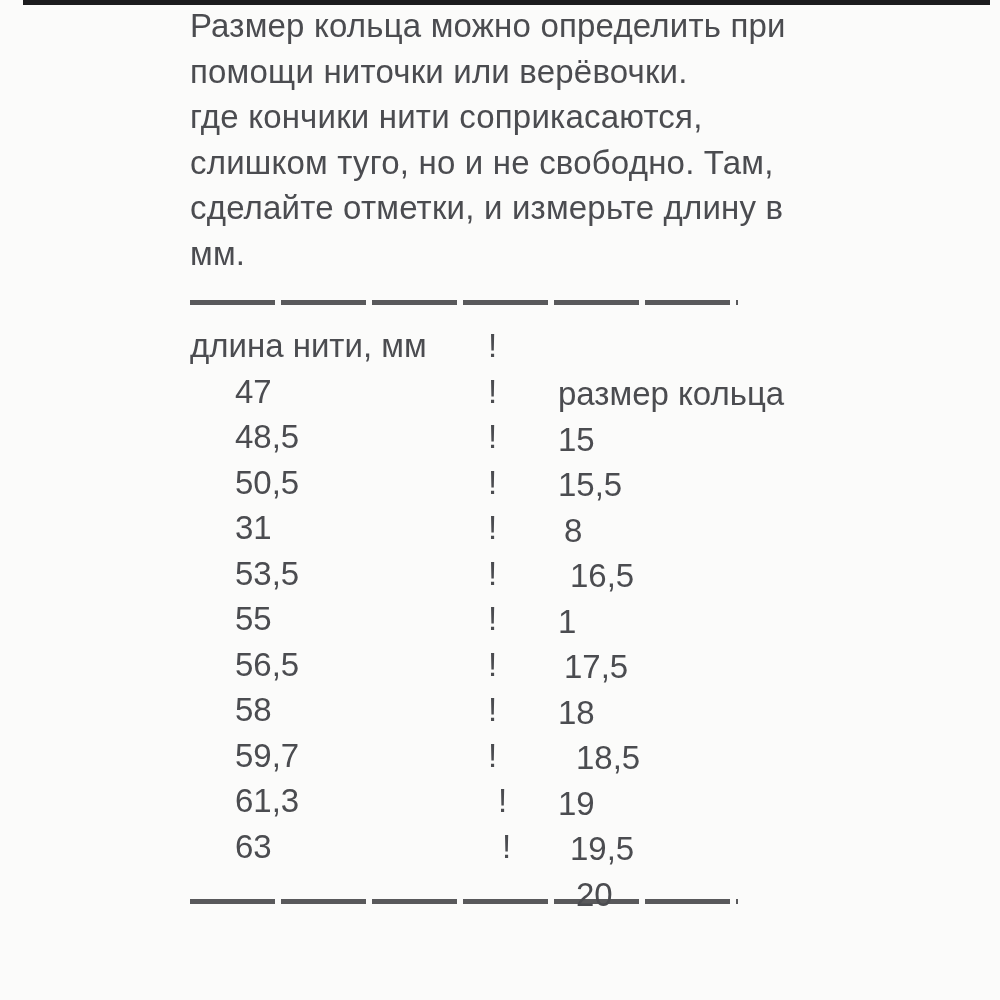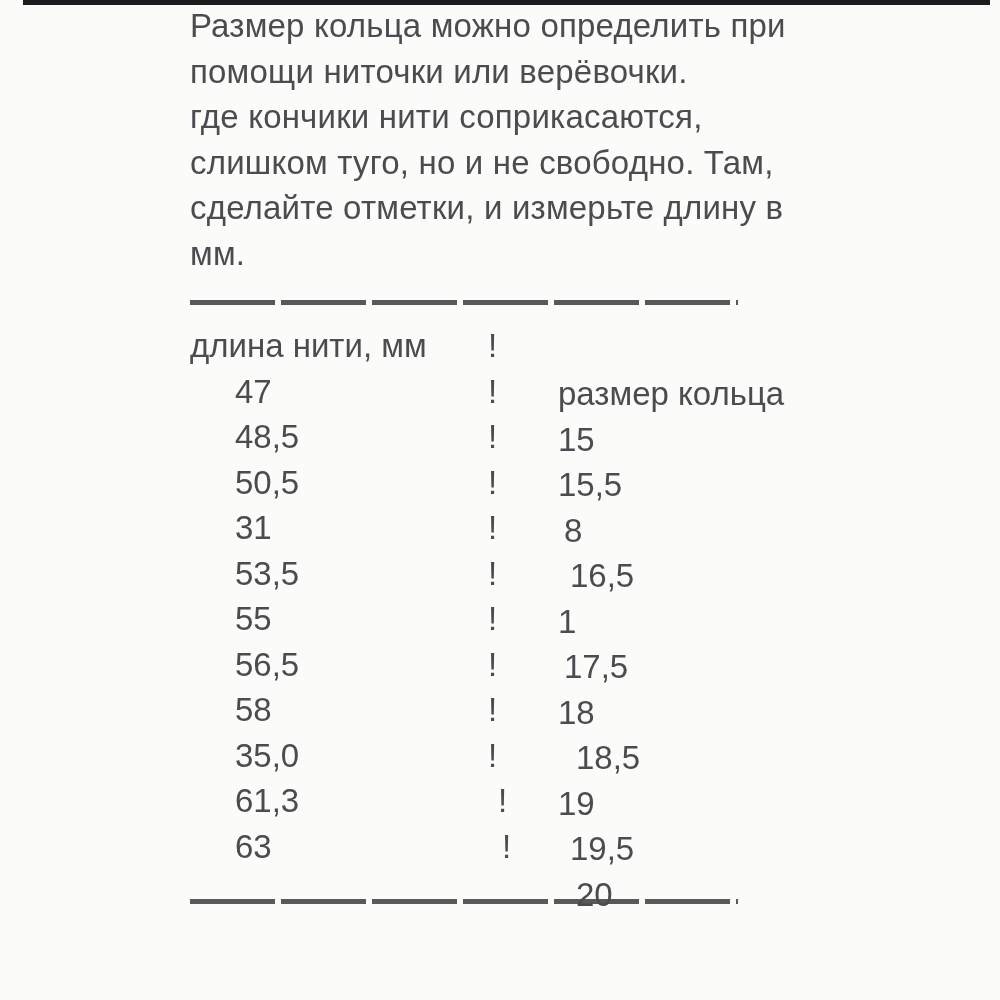--- a/index.html
+++ b/index.html
@@ -131,21 +131,21 @@
         <span class="cell-size">18</span>
       </div>
 
       <div class="t-row">
         <span class="cell-length">58</span>
         <span class="cell-sep">!</span>
         <span class="cell-size">18,5</span>
       </div>
 
       <div class="t-row">
-        <span class="cell-length">35,0</span>
+        <span class="cell-length">59,7</span>
         <span class="cell-sep">!</span>
         <span class="cell-size">19</span>
       </div>
 
       <div class="t-row">
         <span class="cell-length">61,3</span>
         <span class="cell-sep">!</span>
         <span class="cell-size">19,5</span>
       </div>
 

